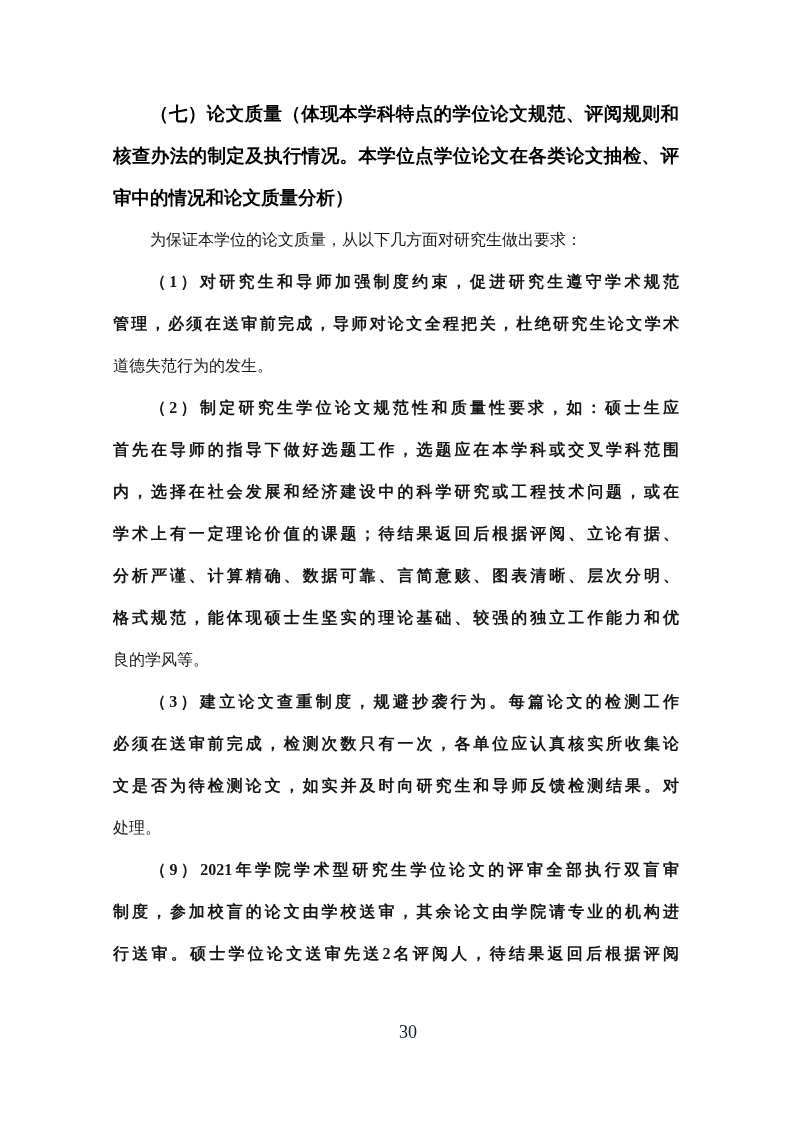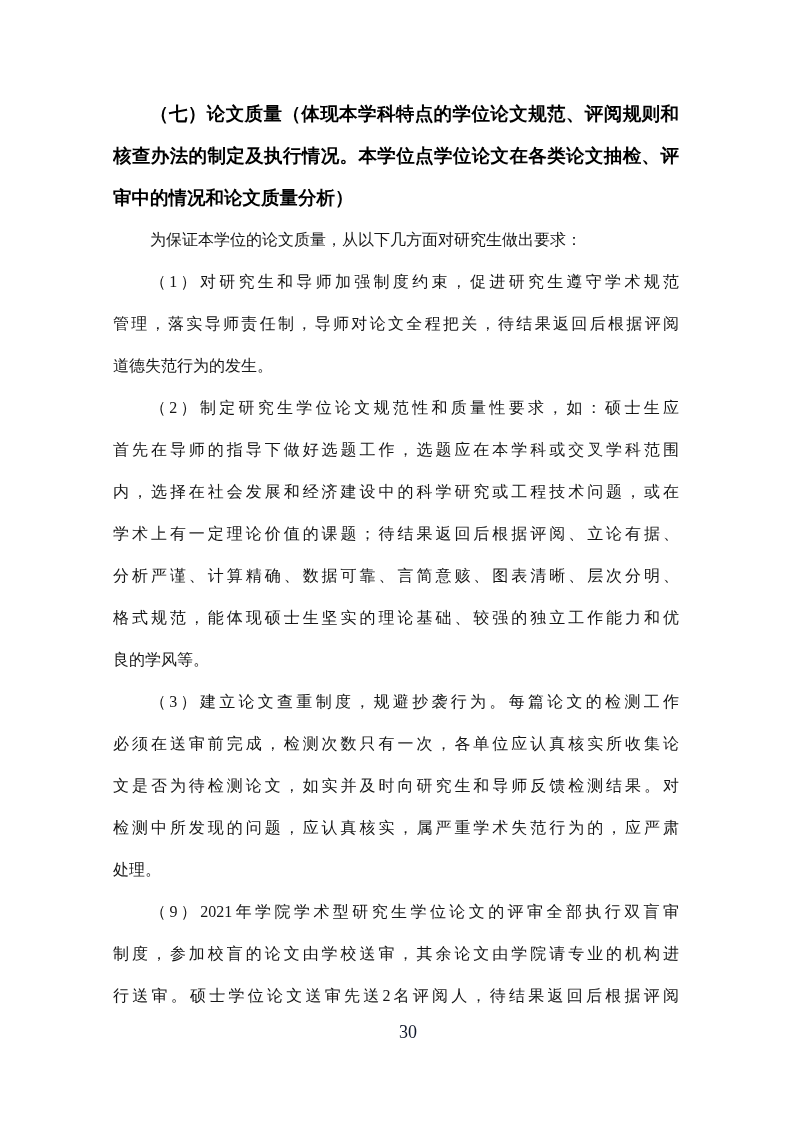--- a/index.html
+++ b/index.html
@@ -27,20 +27,21 @@
     height: 42px;
     color: #161616;
     text-align: justify;
     text-align-last: left;
     overflow: hidden;
     white-space: nowrap;
   }
   .line.fill {
     text-align-last: justify;
     white-space: normal;
+    font-weight: bold;
   }
   .line.indent {
     text-indent: 37px;
   }
   .heading .line {
     font-family: "Liberation Sans", "DejaVu Sans", sans-serif;
     font-weight: 700;
     font-size: 18.5px;
     color: #000000;
   }
@@ -66,39 +67,38 @@
       <div class="line fill">核查办法的制定及执行情况。本学位点学位论文在各类论文抽检、评</div>
       <div class="line">审中的情况和论文质量分析）</div>
     </div>
 
     <div class="para">
       <div class="line indent">为保证本学位的论文质量，从以下几方面对研究生做出要求：</div>
     </div>
 
     <div class="para">
       <div class="line fill indent">（1）对研究生和导师加强制度约束，促进研究生遵守学术规范</div>
-      <div class="line fill">管理，落实导师责任制，导师对论文全程把关，待结果返回后根据评阅</div>
+      <div class="line fill">管理，必须在送审前完成，导师对论文全程把关，杜绝研究生论文学术</div>
       <div class="line">道德失范行为的发生。</div>
     </div>
 
     <div class="para">
       <div class="line fill indent">（2）制定研究生学位论文规范性和质量性要求，如：硕士生应</div>
       <div class="line fill">首先在导师的指导下做好选题工作，选题应在本学科或交叉学科范围</div>
       <div class="line fill">内，选择在社会发展和经济建设中的科学研究或工程技术问题，或在</div>
       <div class="line fill">学术上有一定理论价值的课题；待结果返回后根据评阅、立论有据、</div>
       <div class="line fill">分析严谨、计算精确、数据可靠、言简意赅、图表清晰、层次分明、</div>
       <div class="line fill">格式规范，能体现硕士生坚实的理论基础、较强的独立工作能力和优</div>
       <div class="line">良的学风等。</div>
     </div>
 
     <div class="para">
       <div class="line fill indent">（3）建立论文查重制度，规避抄袭行为。每篇论文的检测工作</div>
       <div class="line fill">必须在送审前完成，检测次数只有一次，各单位应认真核实所收集论</div>
       <div class="line fill">文是否为待检测论文，如实并及时向研究生和导师反馈检测结果。对</div>
-      <div class="line fill">检测中所发现的问题，应认真核实，属严重学术失范行为的，应严肃</div>
       <div class="line">处理。</div>
     </div>
 
     <div class="para">
       <div class="line fill indent">（9）2021年学院学术型研究生学位论文的评审全部执行双盲审</div>
       <div class="line fill">制度，参加校盲的论文由学校送审，其余论文由学院请专业的机构进</div>
       <div class="line fill">行送审。硕士学位论文送审先送2名评阅人，待结果返回后根据评阅</div>
     </div>
 
   </div>

